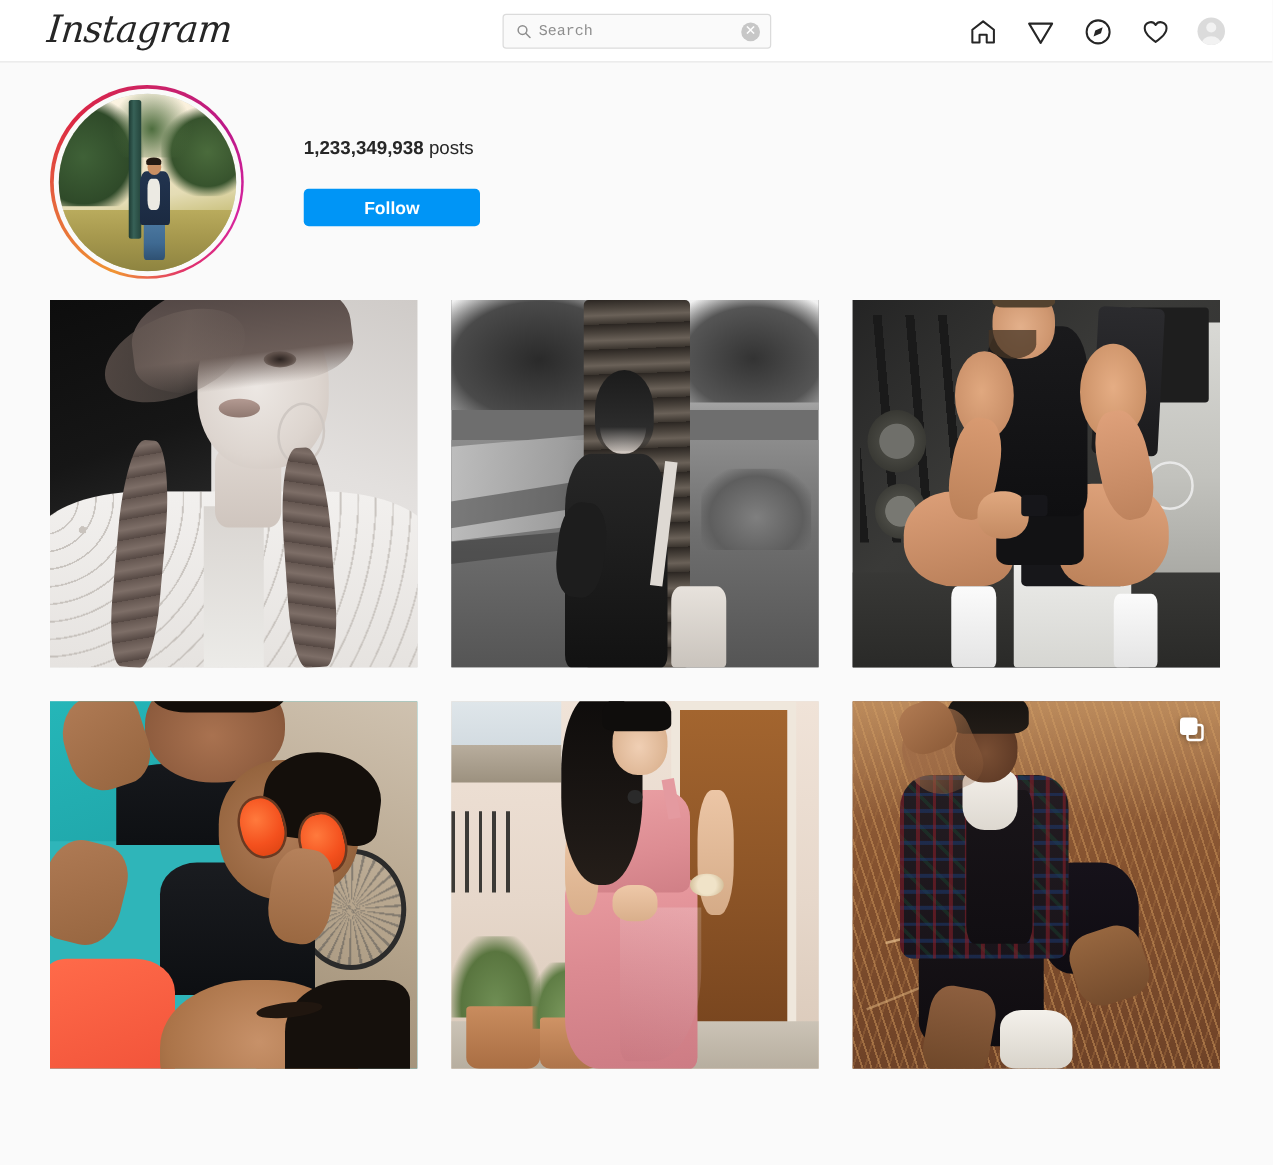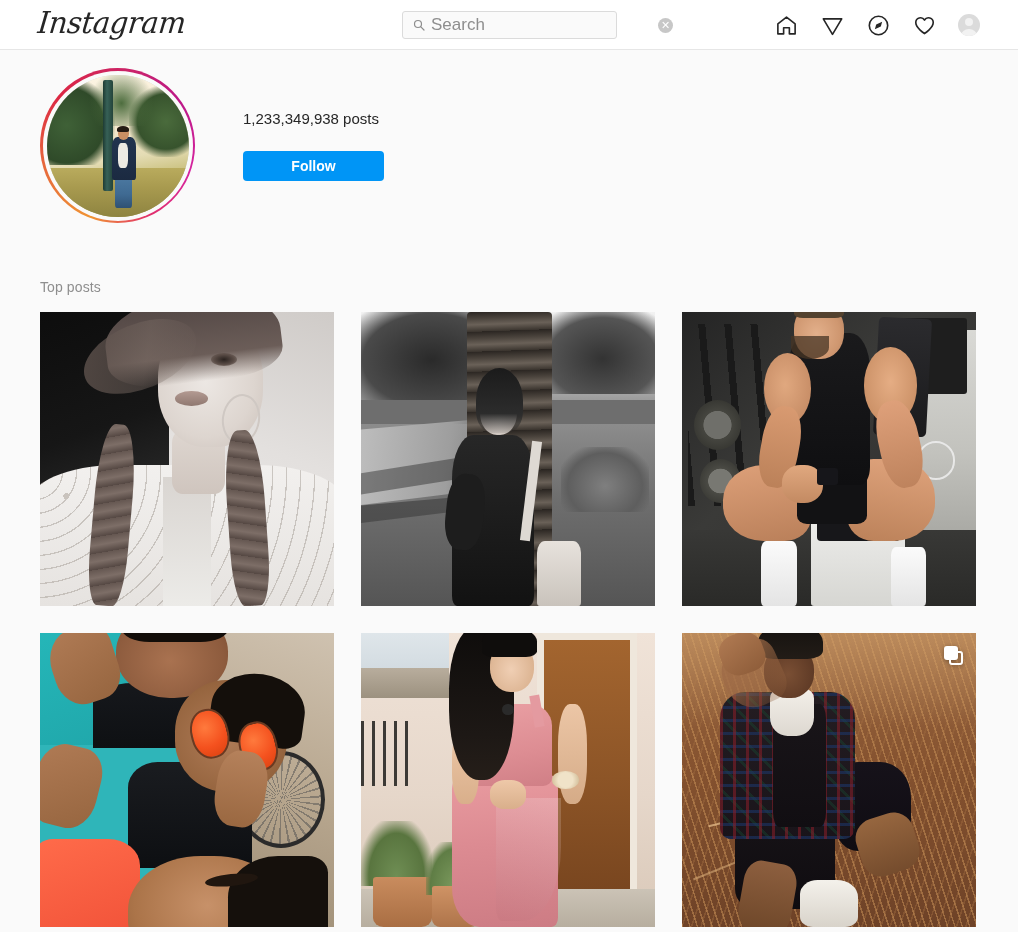--- a/index.html
+++ b/index.html
@@ -62,22 +62,22 @@
     color: #8e8e8e;
     display: flex;
     align-items: center;
     justify-content: center;
   }
   .search-input {
     flex: 1;
     border: none;
     outline: none;
     background: transparent;
-    font-family: Liberation Sans, sans-serif;
-    font-size: 17px;
+    font-family: Liberation Mono, monospace;
+    font-size: 12px;
     color: #a21caf;
     padding: 0 6px;
   }
   .search-input::placeholder { color: #8e8e8e; }
   .clear-btn {
     margin-right: 8px;
     width: 15px;
     height: 15px;
     border-radius: 50%;
     background: #c7c7c7;
@@ -256,21 +256,21 @@
     font-weight: 300;
     color: #262626;
     letter-spacing: -0.1px;
     line-height: 1.1;
   }
   .post-count {
     margin-top: 20px;
     font-size: 15px;
     color: #262626;
   }
-  .post-count .num { font-weight: 400; text-align: right; }
+  .post-count .num { font-weight: 700; text-align: right; }
   .follow-btn {
     margin-top: 24px;
     width: 141px;
     height: 30px;
     background: #0095f6;
     color: #ffffff;
     border: none;
     border-radius: 4px;
     font-family: "Liberation Sans", sans-serif;
     font-size: 14px;
@@ -681,21 +681,20 @@
 
     <div class="meta">
       <div class="post-count">
         <span class="num">1,233,349,938</span>
         <span>posts</span>
       </div>
       <button class="follow-btn">Follow</button>
     </div>
   </div>
 
-  <div class="section-label">Top posts</div>
 
   <div class="grid">
 
     <div class="tile">
       <div class="tile-photo">
         <div class="p1">
           <div class="wall"></div>
             <div class="bg-dark"></div>
           <div class="jacket"></div>
             <div class="lapel"></div>

